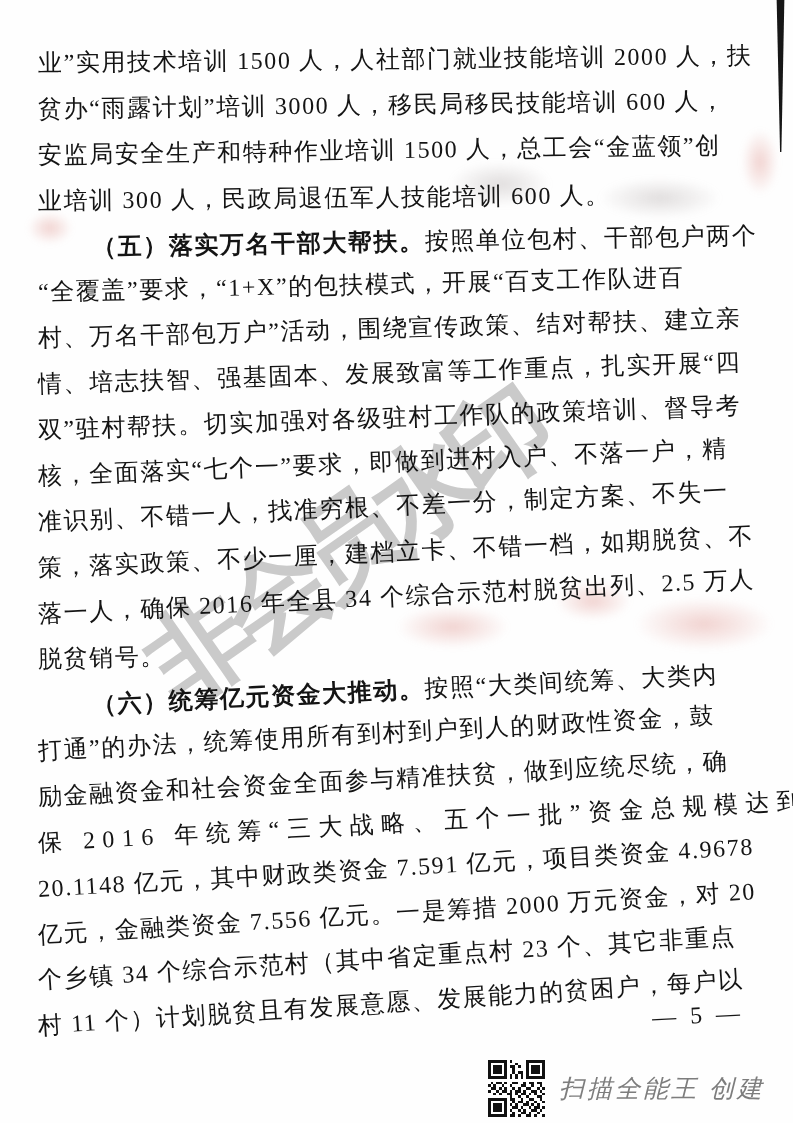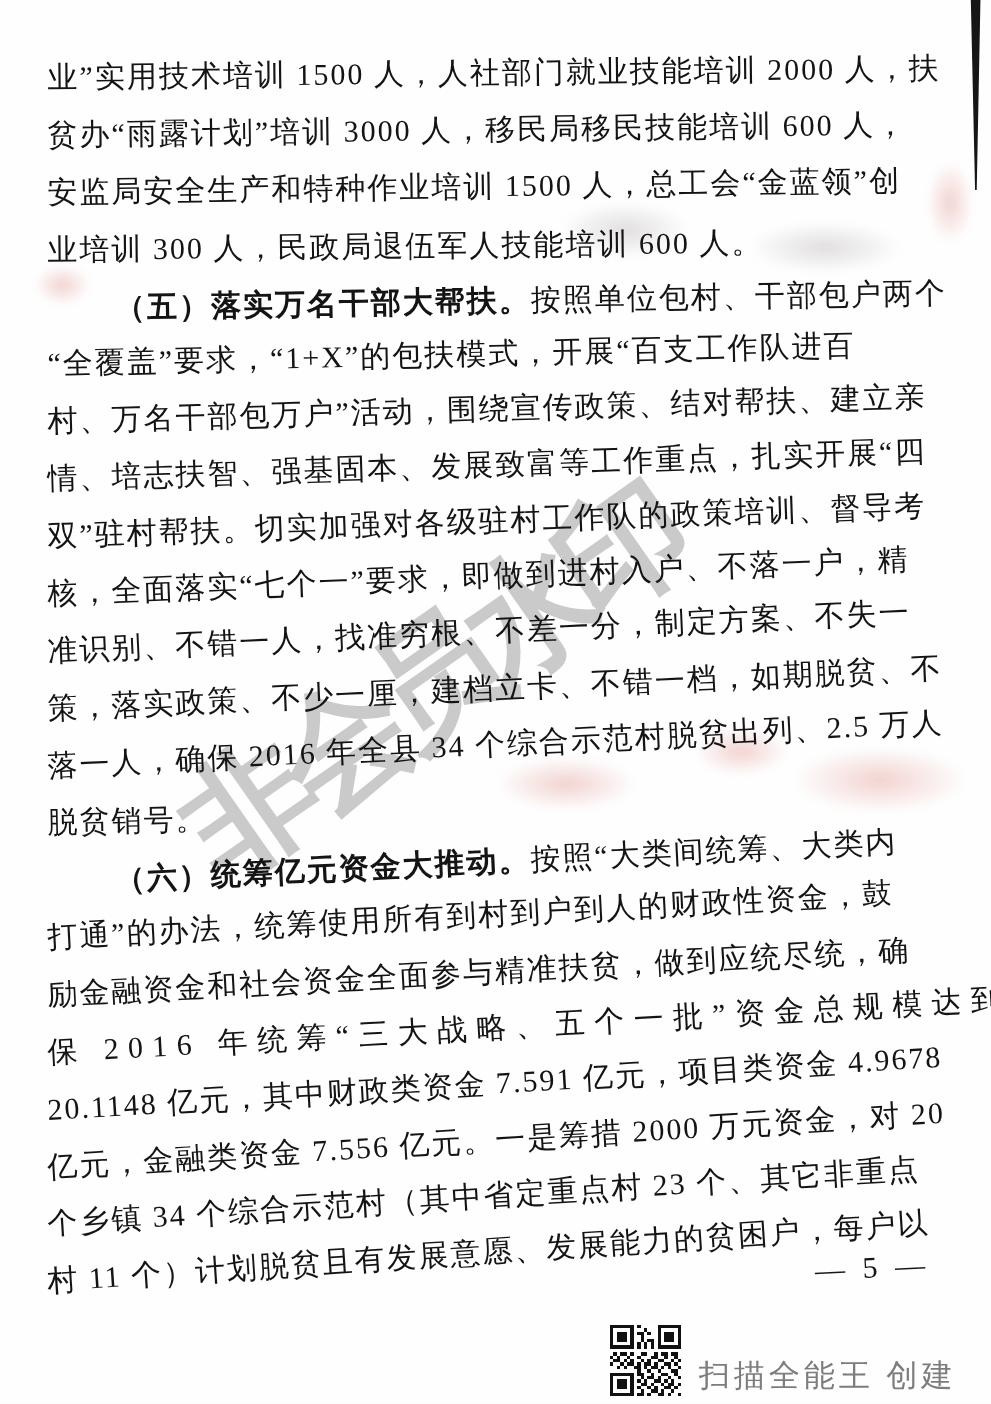--- a/index.html
+++ b/index.html
@@ -48,21 +48,21 @@
     position:absolute;
     left:652px;top:1002px;
     font-size:24px;
     letter-spacing:4px;
     color:#161616;
     transform:rotate(-3deg);
   }
   
   .footer{
     position:absolute;left:488px;top:1060px;
-    display:flex;align-items:flex-end;gap:14px;
+    display:flex;align-items:center;gap:14px;font-style:italic;
   }
   .qr{width:57px;height:57px;display:block;}
   .footer-label{
     font-family:"Liberation Sans","DejaVu Sans",sans-serif;
     font-size:25px;
     letter-spacing:3px;
     color:#7d7d7d;
   }
   
   .edge-wedge{

